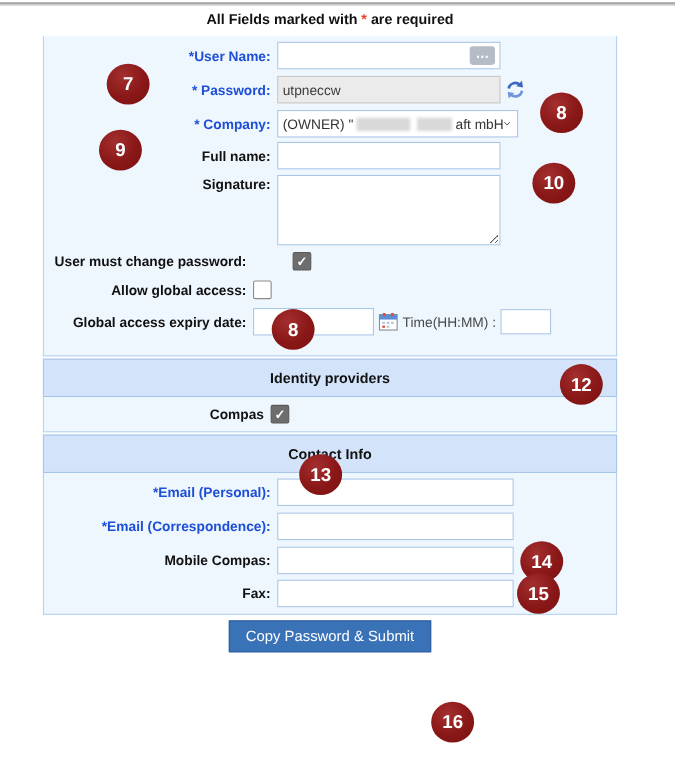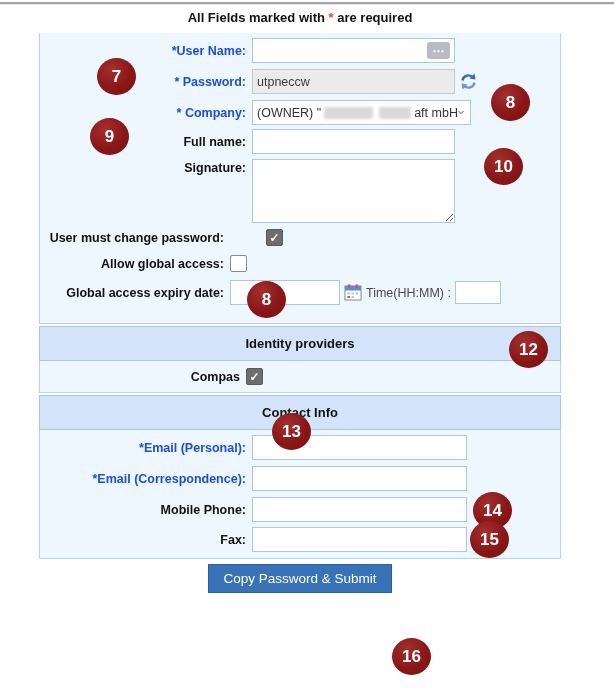--- a/index.html
+++ b/index.html
@@ -184,21 +184,21 @@
       <input class="contact-txt" type="text" value="" style="">
     </div>
 
     <div class="row mb6">
       <span class="lbl req">*Email (Correspondence):</span>
       <input class="contact-txt" type="text" value="" style="">
     </div>
 
 
     <div class="row mb5">
-      <span class="lbl">Mobile Phone:</span>
+      <span class="lbl">Mobile Compas:</span>
       <input class="contact-txt" type="text" value="" style="">
     </div>
 
     <div class="row">
       <span class="lbl">Fax:</span>
       <input class="contact-txt" type="text" value="" style="">
     </div>
   </div>
 </div>
 

